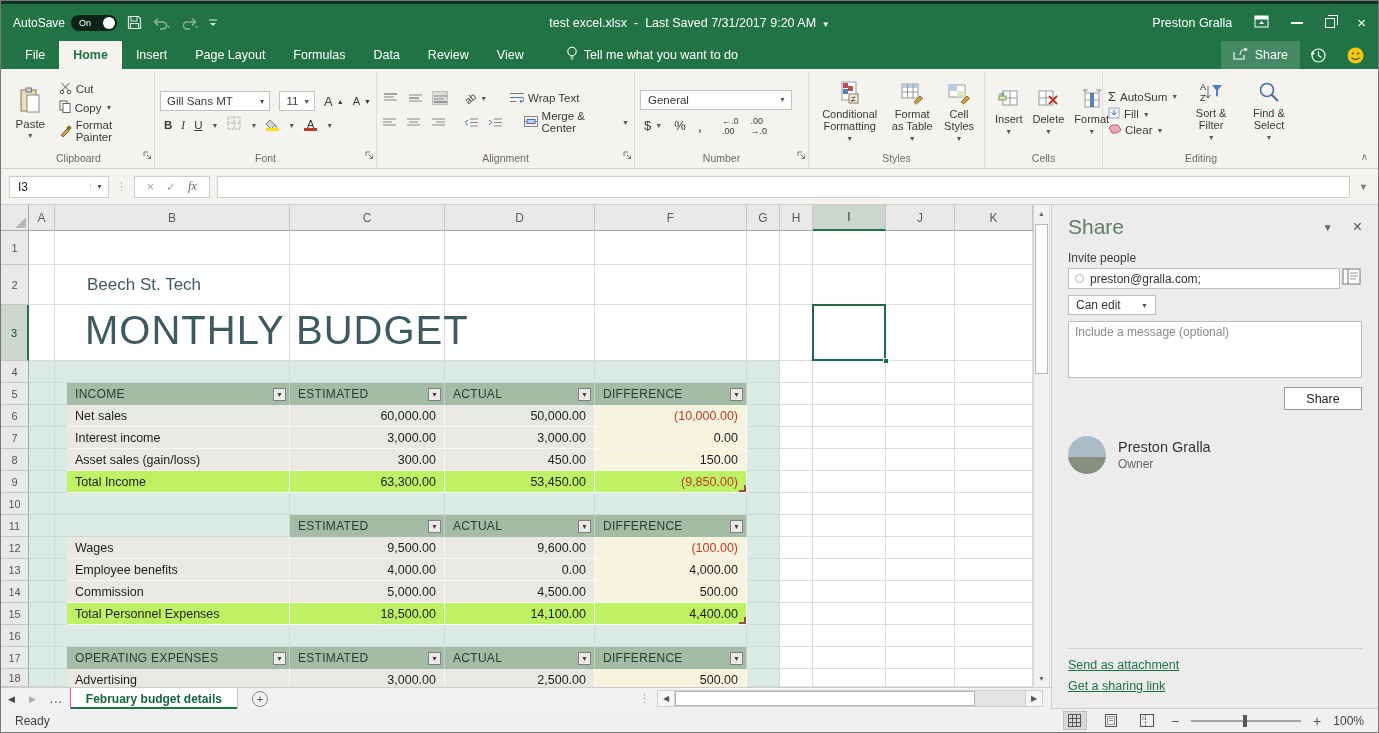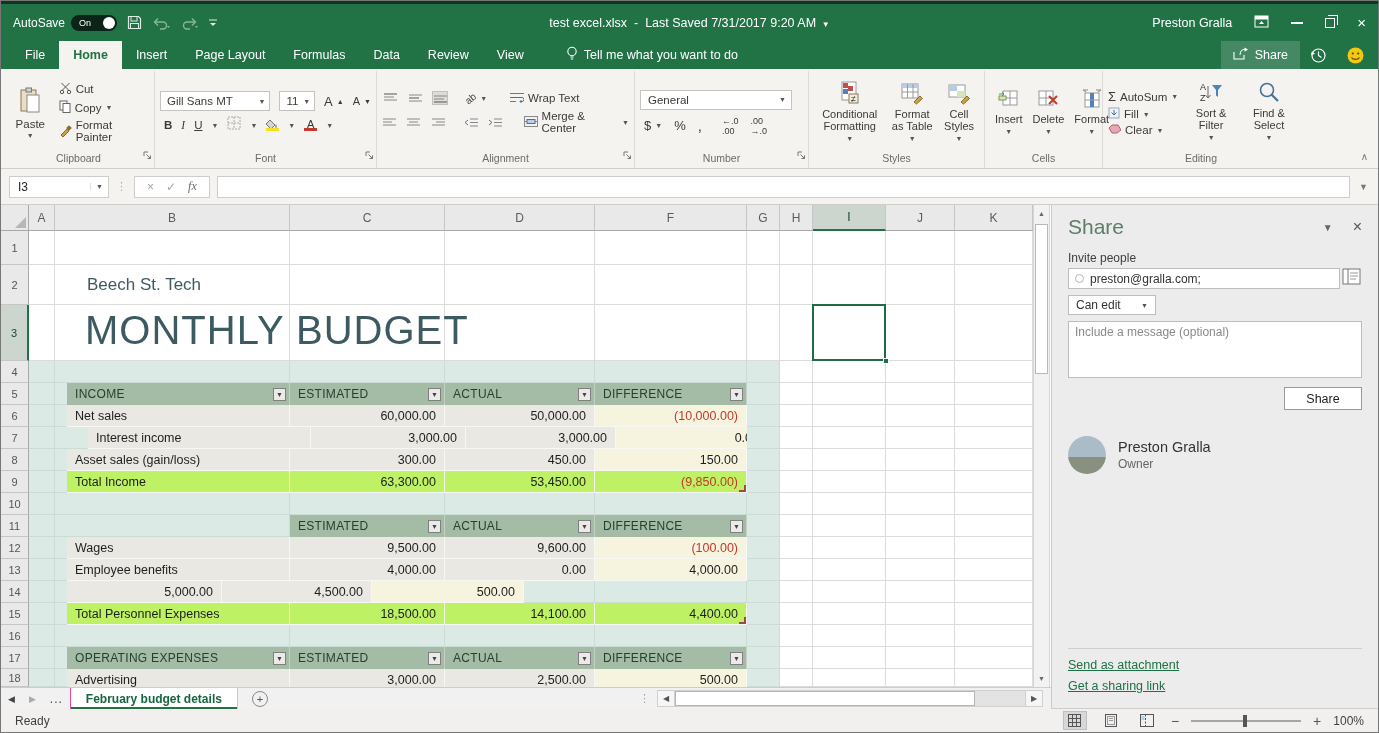--- a/index.html
+++ b/index.html
@@ -911,21 +911,21 @@
                 <span class="filterbtn">▼</span>
               </div>
             </div>
             <div class="tbl-row">
               <div class="td name" style="width: 223px;">Net sales</div>
               <div class="td num" style="width: 155px;">60,000.00</div>
               <div class="td num" style="width: 150px;">50,000.00</div>
               <div class="td num diff neg" style="width: 152px;">(10,000.00)</div>
             </div>
             <div class="tbl-row">
-              <div class="td name" style="width: 223px; margin-left: 21px;">Interest income</div>
+              <div class="td name" style="width: 223px;">Interest income</div>
               <div class="td num" style="width: 155px;">3,000.00</div>
               <div class="td num" style="width: 150px;">3,000.00</div>
               <div class="td num diff" style="width: 152px;">0.00</div>
             </div>
             <div class="tbl-row">
               <div class="td name" style="width: 223px;">Asset sales (gain/loss)</div>
               <div class="td num" style="width: 155px;">300.00</div>
               <div class="td num" style="width: 150px;">450.00</div>
               <div class="td num diff" style="width: 152px;">150.00</div>
             </div>
@@ -961,20 +961,21 @@
               <div class="td num" style="width: 150px;">9,600.00</div>
               <div class="td num diff neg" style="width: 152px;">(100.00)</div>
             </div>
             <div class="tbl-row">
               <div class="td name" style="width: 223px;">Employee benefits</div>
               <div class="td num" style="width: 155px;">4,000.00</div>
               <div class="td num" style="width: 150px;">0.00</div>
               <div class="td num diff" style="width: 152px;">4,000.00</div>
             </div>
             <div class="tbl-row">
+              <div class="td name" style="width: 223px;">Commission</div>
               <div class="td num" style="width: 155px;">5,000.00</div>
               <div class="td num" style="width: 150px;">4,500.00</div>
               <div class="td num diff" style="width: 152px;">500.00</div>
             </div>
             <div class="tbl-row total">
               <div class="td name" style="width: 223px;">Total Personnel Expenses</div>
               <div class="td num" style="width: 155px;">18,500.00</div>
               <div class="td num" style="width: 150px;">14,100.00</div>
               <div class="td num diff" style="width: 152px;">4,400.00</div>
             </div>

